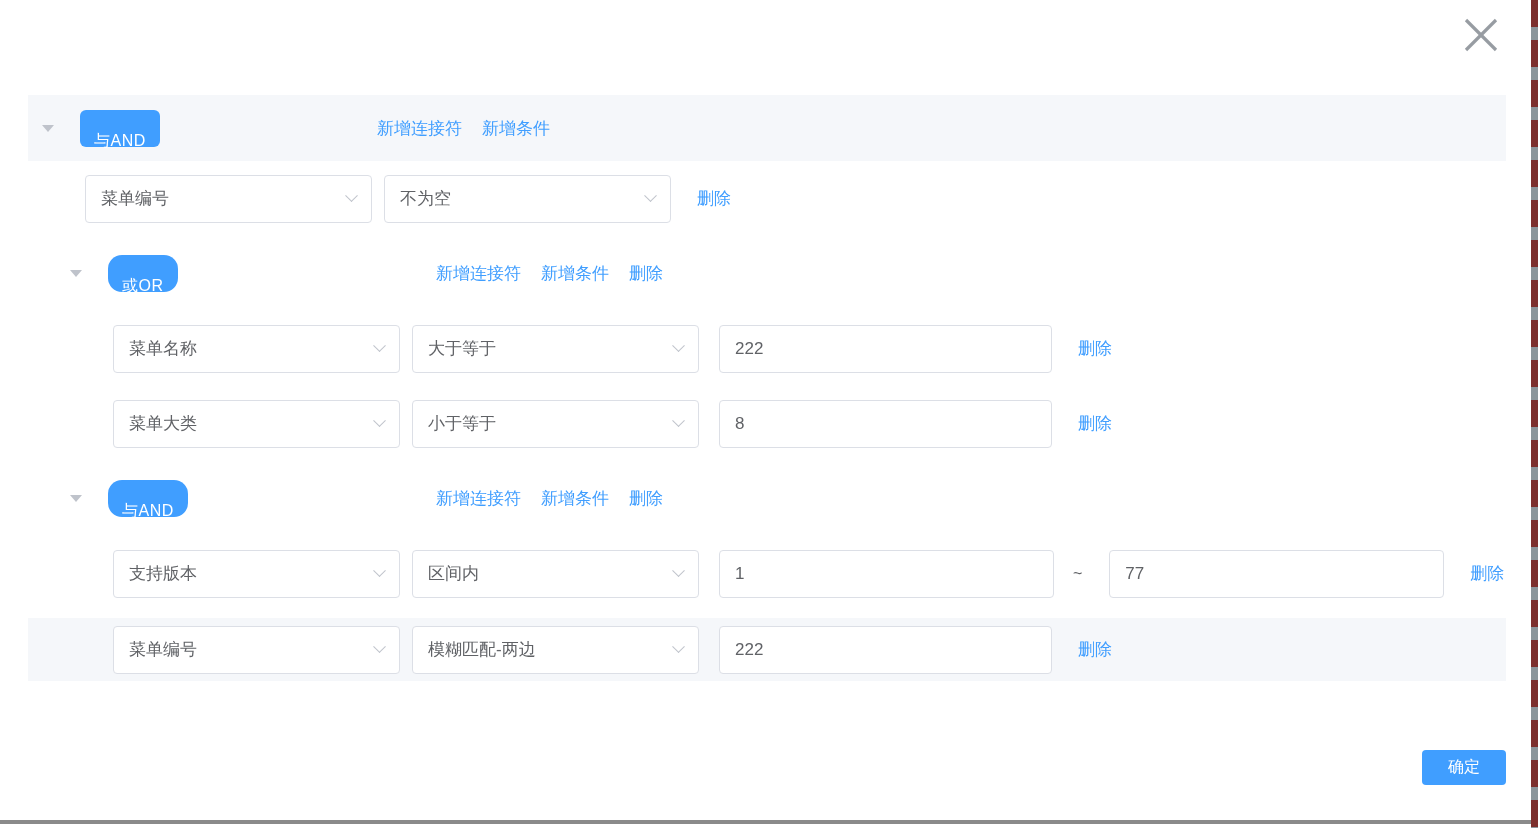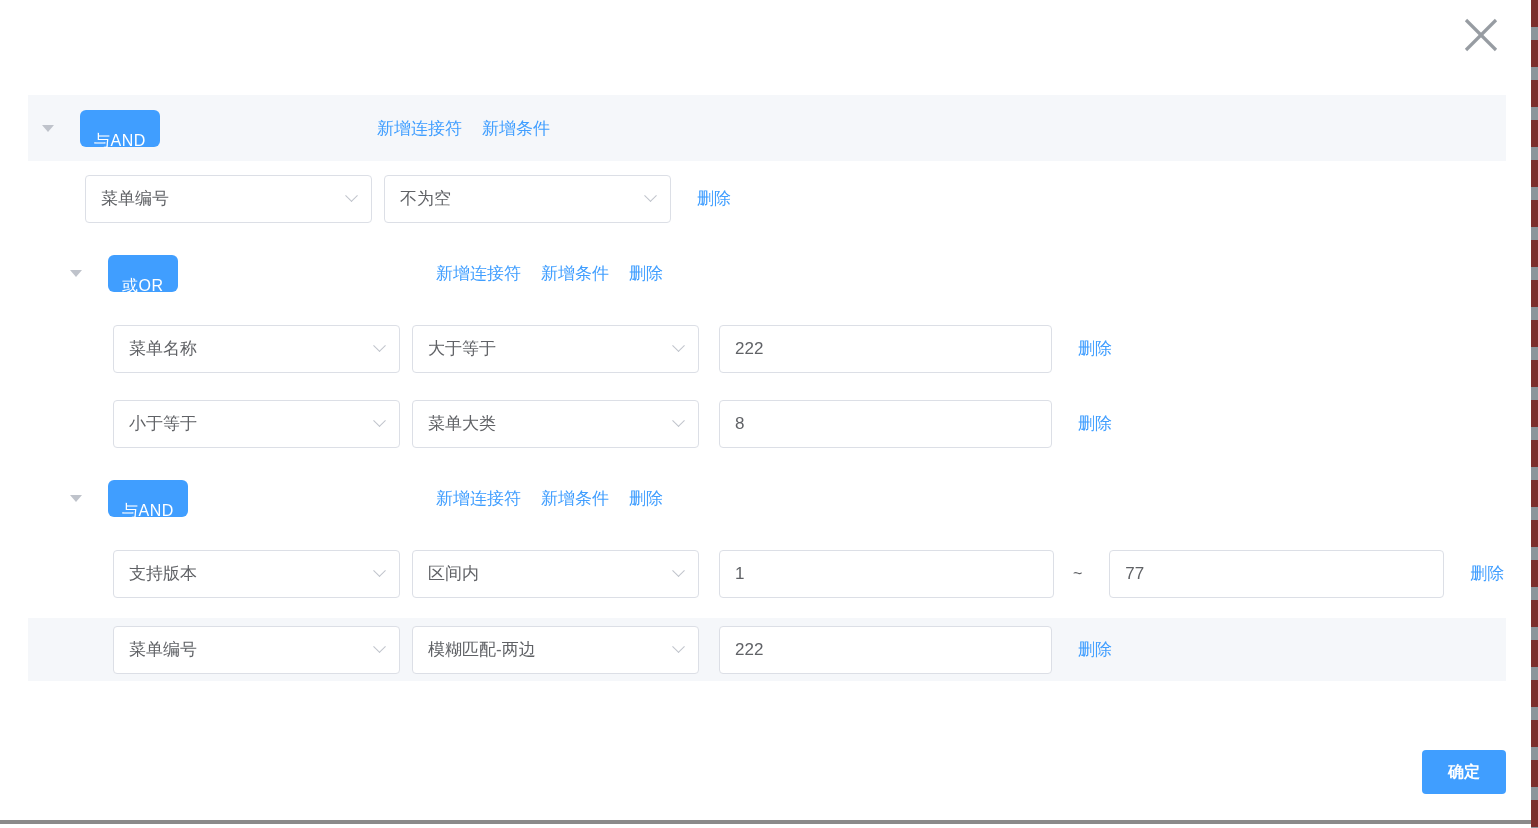--- a/index.html
+++ b/index.html
@@ -16,21 +16,21 @@
   .striped { background:#f5f7fa; }
 
   
   .tri { position:absolute; width:0; height:0; border-left:6px solid transparent;
          border-right:6px solid transparent; border-top:7px solid #bfc3cb; cursor:pointer; }
   .tri.root { left:14px; }
   .tri.nested { left:42px; }
   .badge { position:absolute; height:37px; line-height:37px; padding:12px 14px; border-radius:6px;
            background:#409eff; color:#fff; font-size:16px; font-weight:500; letter-spacing:.5px; cursor:pointer; }
   .badge.root { left:52px; }
-  .badge.nested { left:80px; }
+  .badge.nested { left:80px;border-radius:14px; }
   .links { position:absolute; display:flex; gap:20px; align-items:flex-end; }
   .links.root { left:349px; }
   .links.nested { left:408px; }
   .link { color:#409eff; font-size:17px; text-decoration:none; cursor:pointer; white-space:nowrap; }
 
   
   .cond { gap:12px; }
   .cond.lvl1 { padding-left:57px; }
   .cond.lvl2 { padding-left:85px; }
   .select { width:287px; height:48px; border:1px solid #dcdfe6; border-radius:4px; background:#fff;
@@ -39,23 +39,23 @@
   .chev { width:9px; height:9px; border-right:1.6px solid #c0c4cc; border-bottom:1.6px solid #c0c4cc;
           transform:rotate(45deg) translate(-2px,-2px); flex:0 0 auto; }
   .vinput { width:333px; height:48px; border:1px solid #dcdfe6; border-radius:4px; background:#fff;
             padding:0 15px; color:#606266; font-size:17px; outline:none; margin-left:8px;
             font-family:"Liberation Sans","DejaVu Sans",sans-serif; }
   .vinput.range { width:335px; }
   .tilde { color:#606266; font-size:16px; margin:0 7px; }
   .del { color:#409eff; font-size:17px; text-decoration:none; cursor:pointer; margin-left:14px; white-space:nowrap; }
 
   
-  .confirm-btn { position:absolute; left:1422px; top:750px; width:84px; height:44px; border:none;
+  .confirm-btn { position:absolute; left:1422px; top:750px; width:84px; height:35px; border:none;
                  border-radius:4px; background:#409eff; color:#fff; font-size:16px; cursor:pointer;
-                 font-family:"Liberation Sans","DejaVu Sans",sans-serif;font-weight:bold; }
+                 font-family:"Liberation Sans","DejaVu Sans",sans-serif; }
 
   
   .edge-right { position:absolute; right:0; top:0; bottom:0; width:7px;
                 background:repeating-linear-gradient(180deg,#7c2f2d 0 27px,#8b969b 27px 40px); }
   .edge-bottom { position:absolute; left:0; right:7px; bottom:4px; height:4px; background:#8a8a8a; }
 </style>
 </head>
 <body>
 
 <div class="screen">
@@ -106,25 +106,25 @@
     <div class="select">
       <span>大于等于</span>
       <i class="chev"></i>
     </div>
     <input class="vinput" value="222" style="">
     <a class="del">删除</a>
   </div>
 
   <div class="row cond lvl2" style="top:386px;height:75px;">
     <div class="select">
-      <span>小于等于</span>
+      <span>菜单大类</span>
       <i class="chev"></i>
     </div>
     <div class="select">
-      <span>菜单大类</span>
+      <span>小于等于</span>
       <i class="chev"></i>
     </div>
     <input class="vinput" value="8" style="">
     <a class="del">删除</a>
   </div>
 
   <div class="row" style="top:461px;height:75px;">
     <span class="tri nested"></span>
     <span class="badge nested">与AND</span>
     <span class="links nested">

